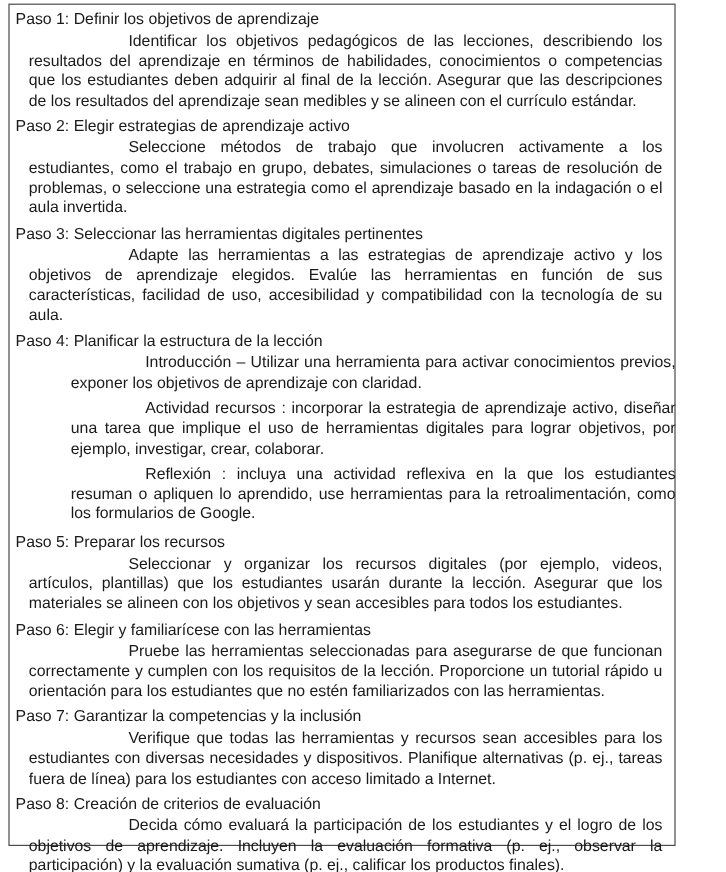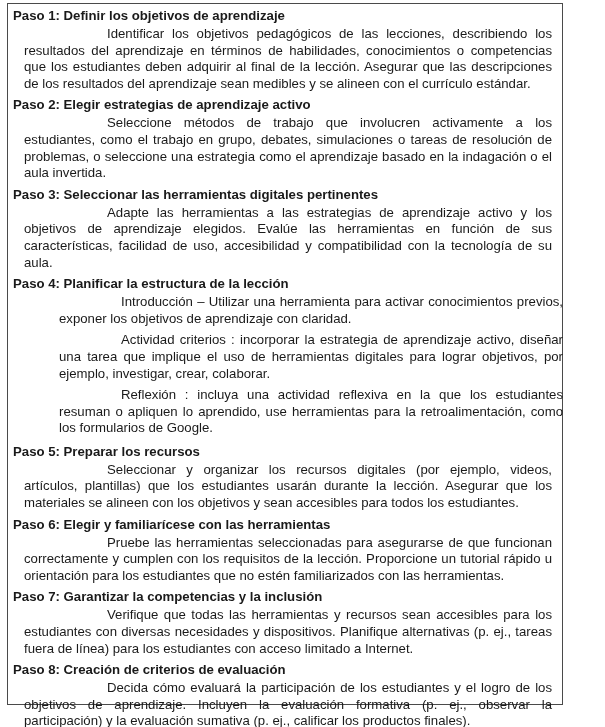--- a/index.html
+++ b/index.html
@@ -26,21 +26,21 @@
     }
     .content {
       position: absolute;
       left: 13px;
       top: 6px;
       width: 549px;
       font-size: 13.2px;
       line-height: 16.6px;
     }
     .step-title {
-      font-weight: bold;
+      font-weight: normal;
       margin: 0;
       padding: 0;
       height: 20px;
       line-height: 20px;
       white-space: nowrap;
     }
     .step-body {
       margin: 0 0 3px 11px;
       text-align: justify;
       text-indent: 83px;
@@ -72,21 +72,21 @@
   </section>
 
   <section>
     <p class="step-title">Paso 3: Seleccionar las herramientas digitales pertinentes</p>
     <p class="step-body">Adapte las herramientas a las estrategias de aprendizaje activo y los objetivos de aprendizaje elegidos. Evalúe las herramientas en función de sus características, facilidad de uso, accesibilidad y compatibilidad con la tecnología de su aula.</p>
   </section>
 
   <section>
     <p class="step-title">Paso 4: Planificar la estructura de la lección</p>
     <p class="sub"><b>Introducción</b><span> – </span><span>Utilizar una herramienta para activar conocimientos previos, exponer los objetivos de aprendizaje con claridad.</span></p>
-    <p class="sub"><b>Actividad criterios</b><span> : </span><span>incorporar la estrategia de aprendizaje activo, diseñar una tarea que implique el uso de herramientas digitales para lograr objetivos, por ejemplo, investigar, crear, colaborar.</span></p>
+    <p class="sub"><b>Actividad recursos</b><span> : </span><span>incorporar la estrategia de aprendizaje activo, diseñar una tarea que implique el uso de herramientas digitales para lograr objetivos, por ejemplo, investigar, crear, colaborar.</span></p>
     <p class="sub"><b>Reflexión</b><span> : </span><span>incluya una actividad reflexiva en la que los estudiantes resuman o apliquen lo aprendido, use herramientas para la retroalimentación, como los formularios de Google.</span></p>
   </section>
 
   <section>
     <p class="step-title">Paso 5: Preparar los recursos</p>
     <p class="step-body">Seleccionar y organizar los recursos digitales (por ejemplo, videos, artículos, plantillas) que los estudiantes usarán durante la lección. Asegurar que los materiales se alineen con los objetivos y sean accesibles para todos los estudiantes.</p>
   </section>
 
   <section>
     <p class="step-title">Paso 6: Elegir y familiarícese con las herramientas</p>

